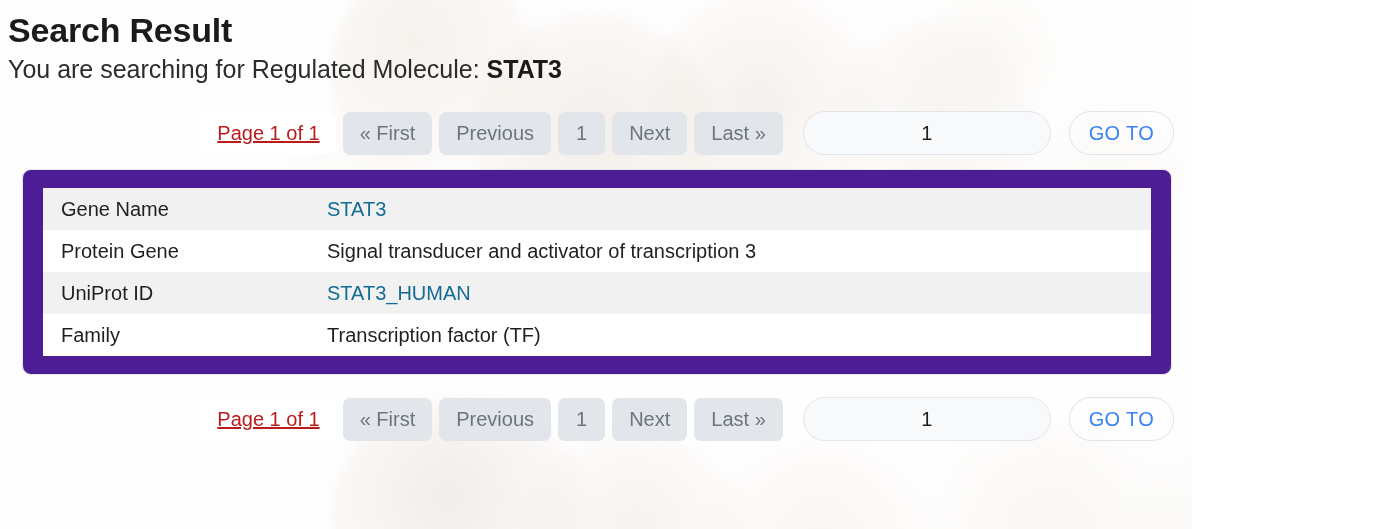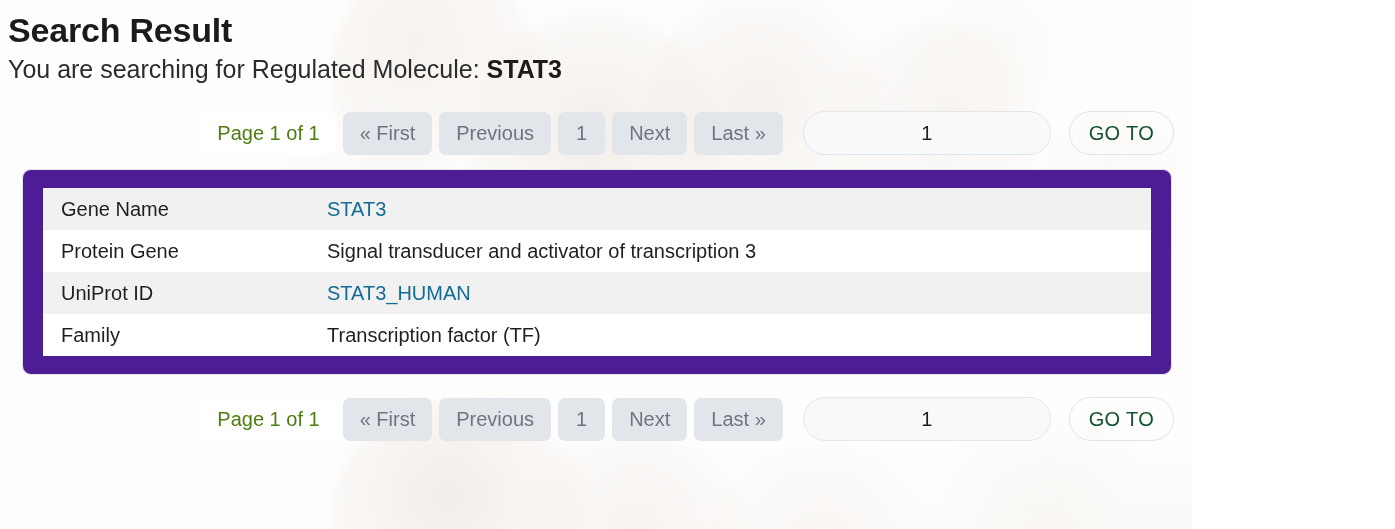--- a/index.html
+++ b/index.html
@@ -80,24 +80,25 @@
     justify-content: flex-end;
     gap: 0px;
   }
   .pager.top { margin-top: 26px; padding-right: 18px; }
   .pager.bottom { margin-top: 22px; padding-right: 18px; }
 
   .page-indicator {
     background: #ffffff;
     border-radius: 8px;
     font-size: 20px;
-    color: #4d7c0f;
+    color: #b91c1c;
     padding: 9px 16px 9px 18px;
     white-space: nowrap;
     line-height: 1.15;
+    text-decoration: underline;
   }
   .pg-btn {
     background: #e2e6ea;
     color: #6c757d;
     border: none;
     border-radius: 7px;
     font-family: "Liberation Sans", sans-serif;
     font-size: 20px;
     line-height: 1.15;
     padding: 10px 17px;
@@ -123,21 +124,21 @@
   }
   .goto-btn {
     margin-left: 18px;
     background: transparent;
     border: 1px solid #e0e3e7;
     border-radius: 24px;
     height: 44px;
     padding: 2px 19px;
     font-family: "Liberation Sans", sans-serif;
     font-size: 20px;
-    color: #14532d;
+    color: #3b82f6;
     letter-spacing: 0.3px;
     cursor: pointer;
     white-space: nowrap;
   }
 
   
   .card {
     margin: 14px 20px 0 22px;
     background: #4c1d95;
     border: 1px solid #e6e6e6;

